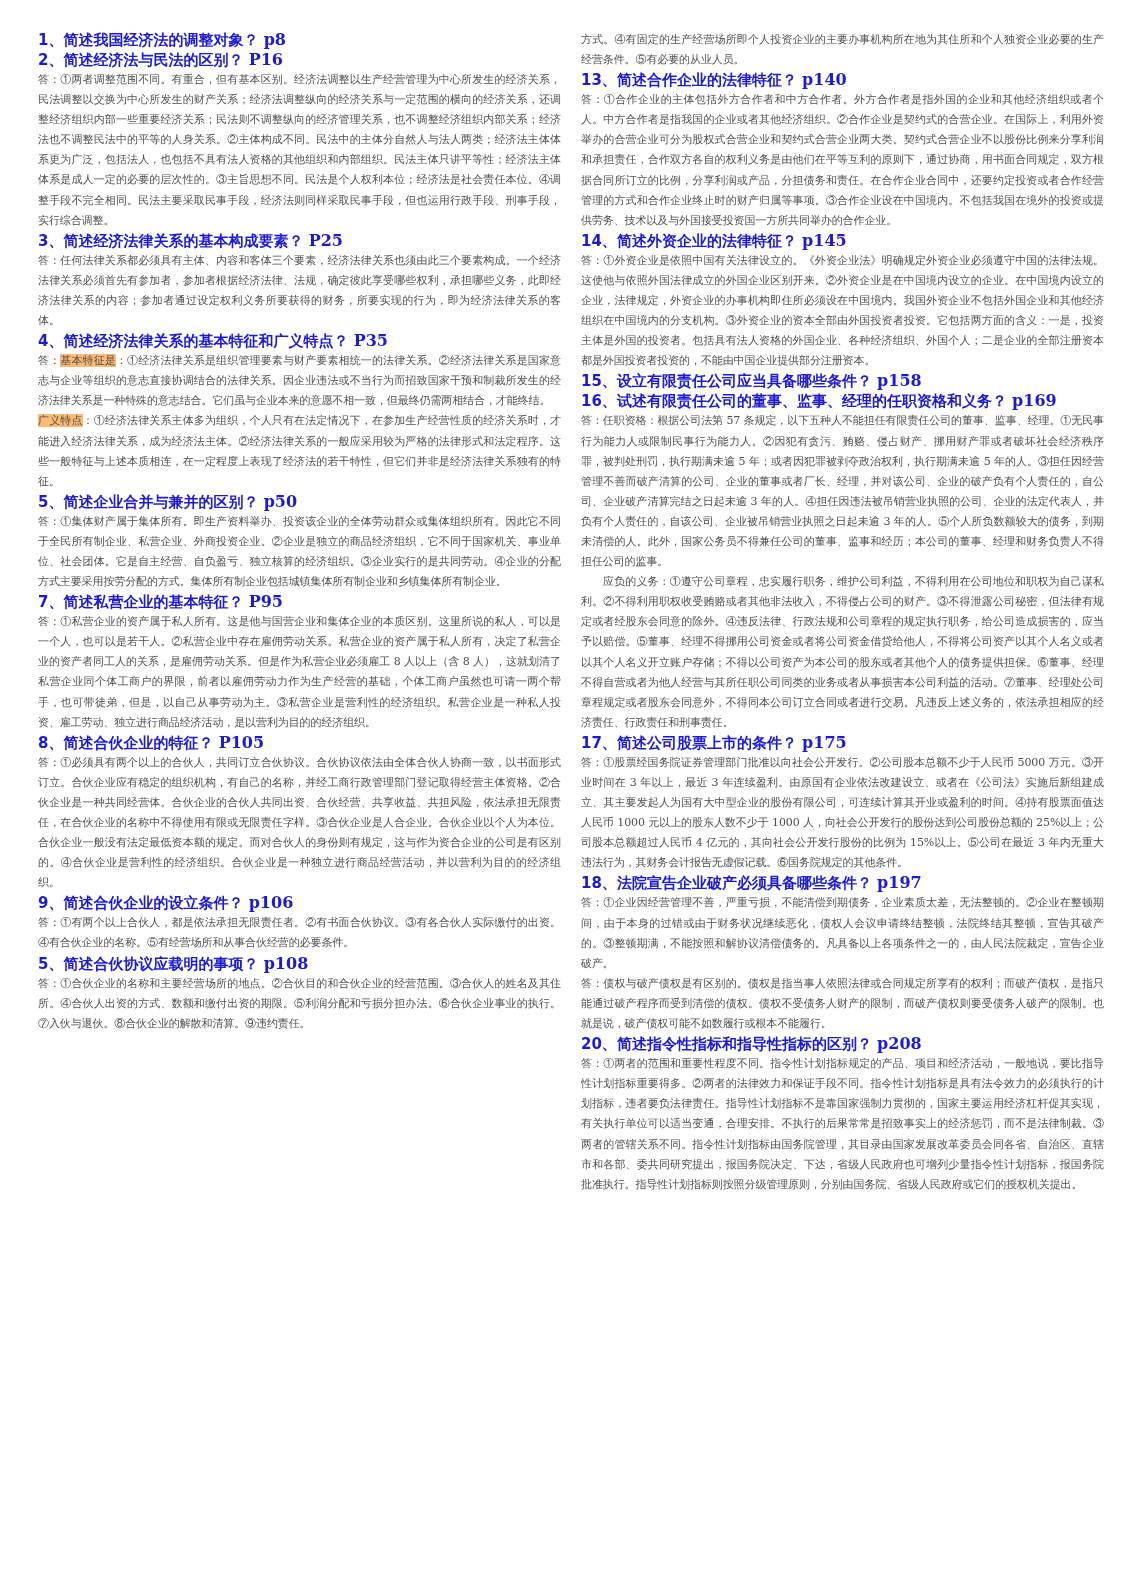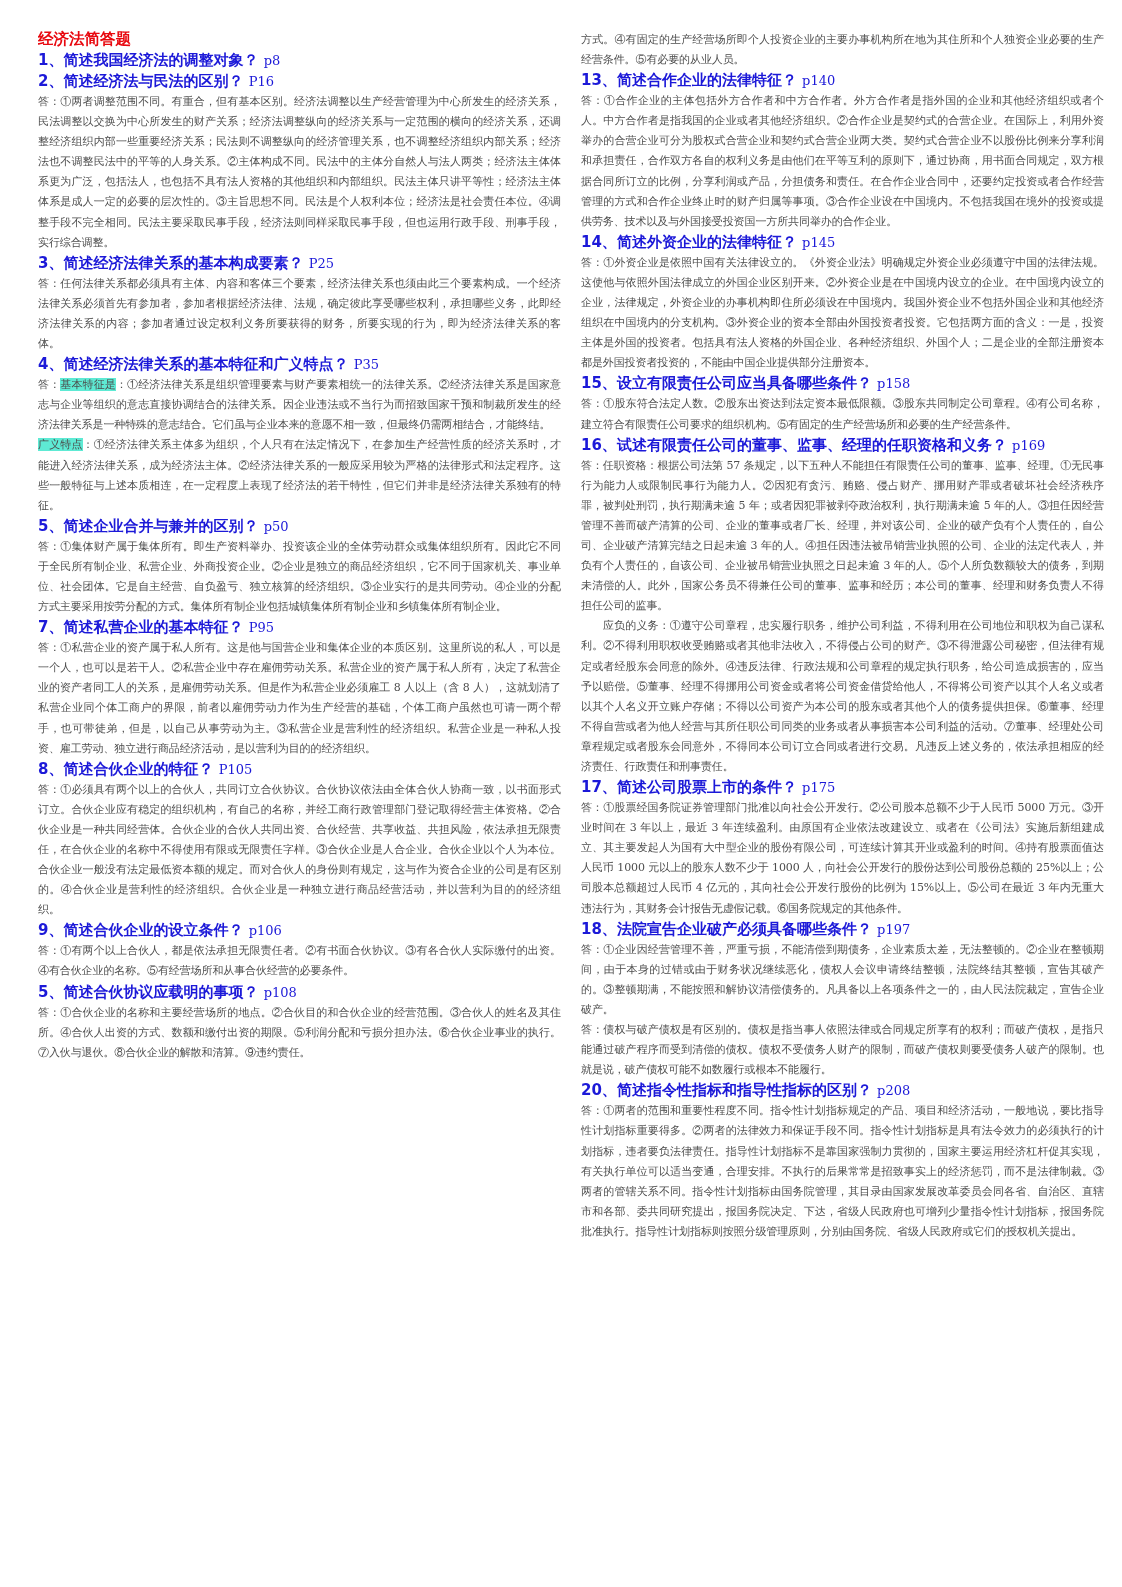--- a/index.html
+++ b/index.html
@@ -49,50 +49,49 @@
   .q-head {
     color: #1c19d8;
     font-weight: bold;
     font-size: 15px;
     line-height: 20px;
     margin: 0;
     font-family: "DejaVu Sans", "Liberation Sans", sans-serif;
     white-space: pre-wrap;
   }
   .q-head .pg {
-    font-weight: normal;
-    font-size: 13px;
+    font-weight: bold;
+    font-size: 16px;
     font-family: "DejaVu Serif", "Liberation Serif", serif;
   }
 
   .ans {
     margin: 0;
     font-size: 11px;
     line-height: 20.1px;
     text-align: justify;
     text-justify: inter-ideograph;
     color: #4d4d4d;
     letter-spacing: -0.1px;
     word-break: break-all;
   }
   .ans.indent { text-indent: 2em; }
   .hl {
-    background: #5eead4;
+    background: #fdba74;
     color: #4d4d4d;
   }
   .block { margin-bottom: 0px; }
 </style>
 </head>
 <body>
 
 <div class="page">
   <div class="columns">
 
     <div class="col col-left">
-      <div class="doc-title">经济法简答题</div>
 
       <div class="block">
         <div class="q-head"><span>1、</span><span>简述我国经济法的调整对象？</span> <span class="pg">p8</span></div>
       </div>
 
       <div class="block">
         <div class="q-head"><span>2、</span><span>简述经济法与民法的区别？</span> <span class="pg">P16</span></div>
         <div class="ans">答：①两者调整范围不同。有重合，但有基本区别。经济法调整以生产经营管理为中心所发生的经济关系，民法调整以交换为中心所发生的财产关系；经济法调整纵向的经济关系与一定范围的横向的经济关系，还调整经济组织内部一些重要经济关系；民法则不调整纵向的经济管理关系，也不调整经济组织内部关系；经济法也不调整民法中的平等的人身关系。②主体构成不同。民法中的主体分自然人与法人两类；经济法主体体系更为广泛，包括法人，也包括不具有法人资格的其他组织和内部组织。民法主体只讲平等性；经济法主体体系是成人一定的必要的层次性的。③主旨思想不同。民法是个人权利本位；经济法是社会责任本位。④调整手段不完全相同。民法主要采取民事手段，经济法则同样采取民事手段，但也运用行政手段、刑事手段，实行综合调整。</div>
       </div>
 
@@ -146,21 +145,20 @@
         <div class="ans">答：①合作企业的主体包括外方合作者和中方合作者。外方合作者是指外国的企业和其他经济组织或者个人。中方合作者是指我国的企业或者其他经济组织。②合作企业是契约式的合营企业。在国际上，利用外资举办的合营企业可分为股权式合营企业和契约式合营企业两大类。契约式合营企业不以股份比例来分享利润和承担责任，合作双方各自的权利义务是由他们在平等互利的原则下，通过协商，用书面合同规定，双方根据合同所订立的比例，分享利润或产品，分担债务和责任。在合作企业合同中，还要约定投资或者合作经营管理的方式和合作企业终止时的财产归属等事项。③合作企业设在中国境内。不包括我国在境外的投资或提供劳务、技术以及与外国接受投资国一方所共同举办的合作企业。</div>
       </div>
 
       <div class="block">
         <div class="q-head"><span>14、</span><span>简述外资企业的法律特征？</span> <span class="pg">p145</span></div>
         <div class="ans">答：①外资企业是依照中国有关法律设立的。《外资企业法》明确规定外资企业必须遵守中国的法律法规。这使他与依照外国法律成立的外国企业区别开来。②外资企业是在中国境内设立的企业。在中国境内设立的企业，法律规定，外资企业的办事机构即住所必须设在中国境内。我国外资企业不包括外国企业和其他经济组织在中国境内的分支机构。③外资企业的资本全部由外国投资者投资。它包括两方面的含义：一是，投资主体是外国的投资者。包括具有法人资格的外国企业、各种经济组织、外国个人；二是企业的全部注册资本都是外国投资者投资的，不能由中国企业提供部分注册资本。</div>
       </div>
 
       <div class="block">
         <div class="q-head"><span>15、</span><span>设立有限责任公司应当具备哪些条件？</span> <span class="pg">p158</span></div>
-        <div class="ans">答：①股东符合法定人数。②股东出资达到法定资本最低限额。③股东共同制定公司章程。④有公司名称，建立符合有限责任公司要求的组织机构。⑤有固定的生产经营场所和必要的生产经营条件。</div>
       </div>
 
       <div class="block">
         <div class="q-head"><span>16、</span><span>试述有限责任公司的董事、监事、经理的任职资格和义务？</span> <span class="pg">p169</span></div>
         <div class="ans">答：任职资格：根据公司法第 57 条规定，以下五种人不能担任有限责任公司的董事、监事、经理。①无民事行为能力人或限制民事行为能力人。②因犯有贪污、贿赂、侵占财产、挪用财产罪或者破坏社会经济秩序罪，被判处刑罚，执行期满未逾 5 年；或者因犯罪被剥夺政治权利，执行期满未逾 5 年的人。③担任因经营管理不善而破产清算的公司、企业的董事或者厂长、经理，并对该公司、企业的破产负有个人责任的，自公司、企业破产清算完结之日起未逾 3 年的人。④担任因违法被吊销营业执照的公司、企业的法定代表人，并负有个人责任的，自该公司、企业被吊销营业执照之日起未逾 3 年的人。⑤个人所负数额较大的债务，到期未清偿的人。此外，国家公务员不得兼任公司的董事、监事和经历；本公司的董事、经理和财务负责人不得担任公司的监事。</div>
         <div class="ans indent">应负的义务：①遵守公司章程，忠实履行职务，维护公司利益，不得利用在公司地位和职权为自己谋私利。②不得利用职权收受贿赂或者其他非法收入，不得侵占公司的财产。③不得泄露公司秘密，但法律有规定或者经股东会同意的除外。④违反法律、行政法规和公司章程的规定执行职务，给公司造成损害的，应当予以赔偿。⑤董事、经理不得挪用公司资金或者将公司资金借贷给他人，不得将公司资产以其个人名义或者以其个人名义开立账户存储；不得以公司资产为本公司的股东或者其他个人的债务提供担保。⑥董事、经理不得自营或者为他人经营与其所任职公司同类的业务或者从事损害本公司利益的活动。⑦董事、经理处公司章程规定或者股东会同意外，不得同本公司订立合同或者进行交易。凡违反上述义务的，依法承担相应的经济责任、行政责任和刑事责任。</div>
       </div>
 
       <div class="block">
         <div class="q-head"><span>17、</span><span>简述公司股票上市的条件？</span> <span class="pg">p175</span></div>

